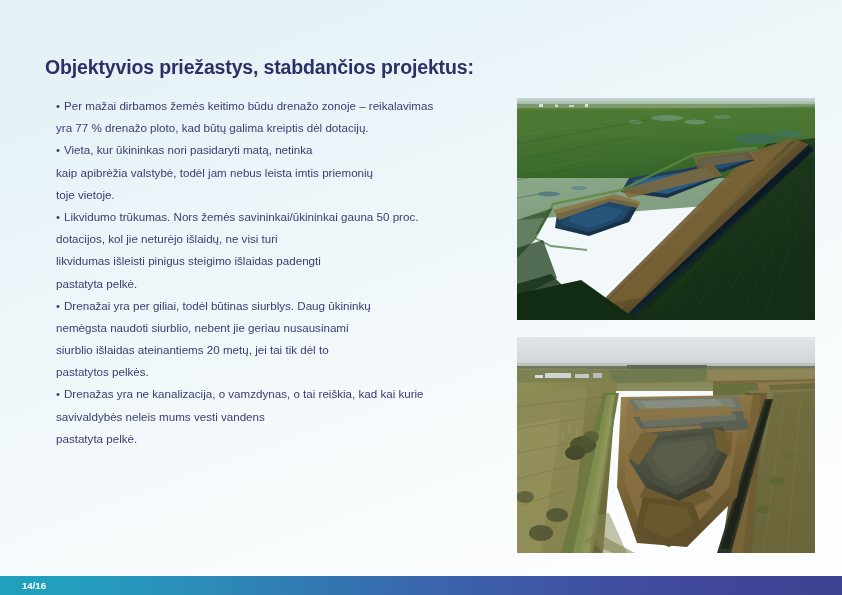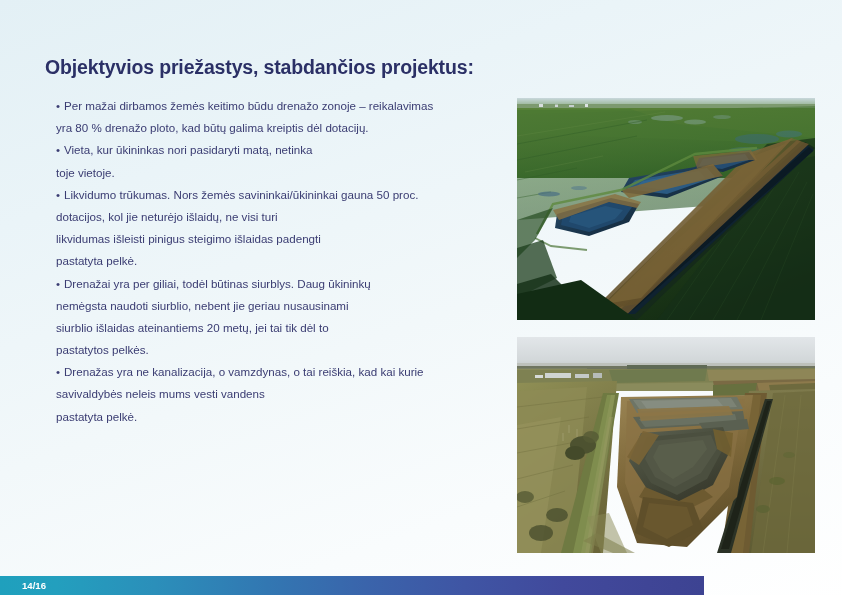--- a/index.html
+++ b/index.html
@@ -84,21 +84,21 @@
     width: 298px;
     height: 216px;
   }
   .photo svg { display: block; width: 100%; height: 100%; }
 
   
   #footer-bar {
     position: absolute;
     left: 0;
     bottom: 0;
-    width: 704px;
+    width: 842px;
     height: 19px;
     background: linear-gradient(to right,
         #1fa0bd 0%,
         #239fbe 8%,
         #2b8fba 22%,
         #3277b2 38%,
         #3a64ab 52%,
         #3f55a4 66%,
         #41499c 80%,
         #3f4596 92%,
@@ -126,24 +126,25 @@
 </head>
 <body>
 
 <div id="slide">
 
   <h1 id="slide-title">Objektyvios priežastys, stabdančios projektus:</h1>
 
   <div id="body-text">
       <div class="bullet-block">
         <div class="bullet-line first"><span class="bullet-dot">•</span><span>Per mažai dirbamos žemės keitimo būdu drenažo zonoje – reikalavimas</span></div>
-        <div class="bullet-line"><span>yra 80 % drenažo ploto, kad būtų galima kreiptis dėl dotacijų.</span></div>
+        <div class="bullet-line"><span>yra 77 % drenažo ploto, kad būtų galima kreiptis dėl dotacijų.</span></div>
       </div>
       <div class="bullet-block">
         <div class="bullet-line first"><span class="bullet-dot">•</span><span>Vieta, kur ūkininkas nori pasidaryti matą, netinka</span></div>
+        <div class="bullet-line"><span>kaip apibrėžia valstybė, todėl jam nebus leista imtis priemonių</span></div>
         <div class="bullet-line"><span>toje vietoje.</span></div>
       </div>
       <div class="bullet-block">
         <div class="bullet-line first"><span class="bullet-dot">•</span><span>Likvidumo trūkumas. Nors žemės savininkai/ūkininkai gauna 50 proc.</span></div>
         <div class="bullet-line"><span>dotacijos, kol jie neturėjo išlaidų, ne visi turi</span></div>
         <div class="bullet-line"><span>likvidumas išleisti pinigus steigimo išlaidas padengti</span></div>
         <div class="bullet-line"><span>pastatyta pelkė.</span></div>
       </div>
       <div class="bullet-block">
         <div class="bullet-line first"><span class="bullet-dot">•</span><span>Drenažai yra per giliai, todėl būtinas siurblys. Daug ūkininkų</span></div>

